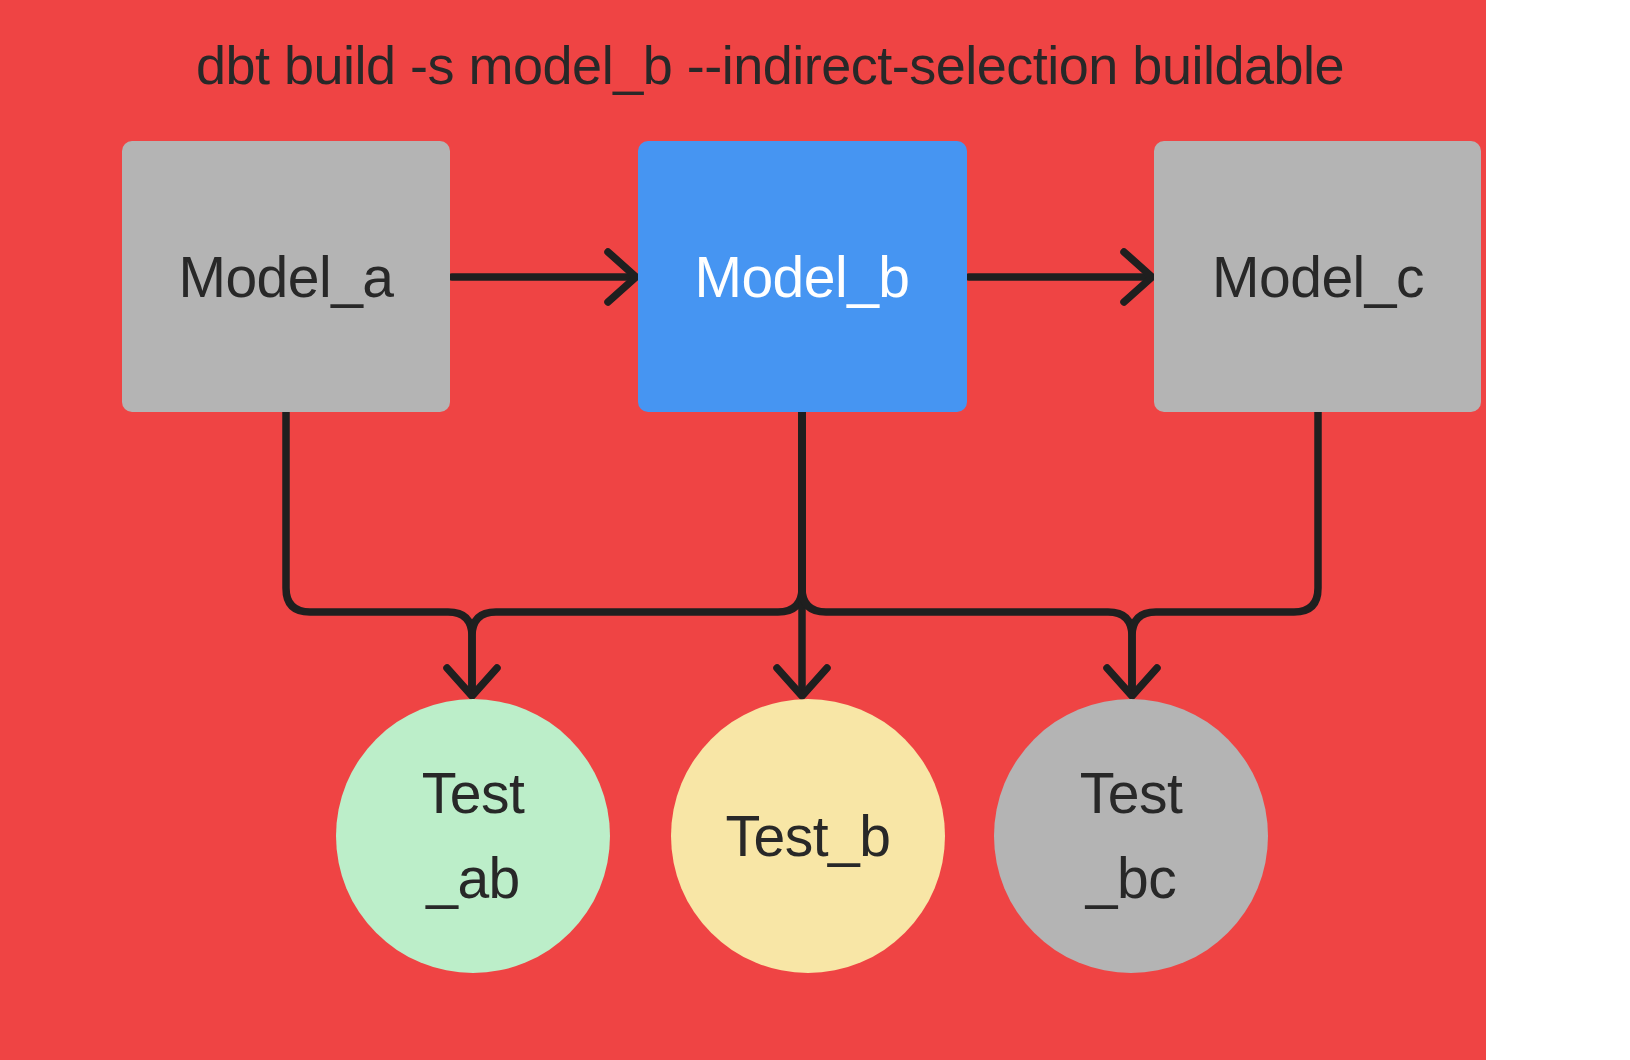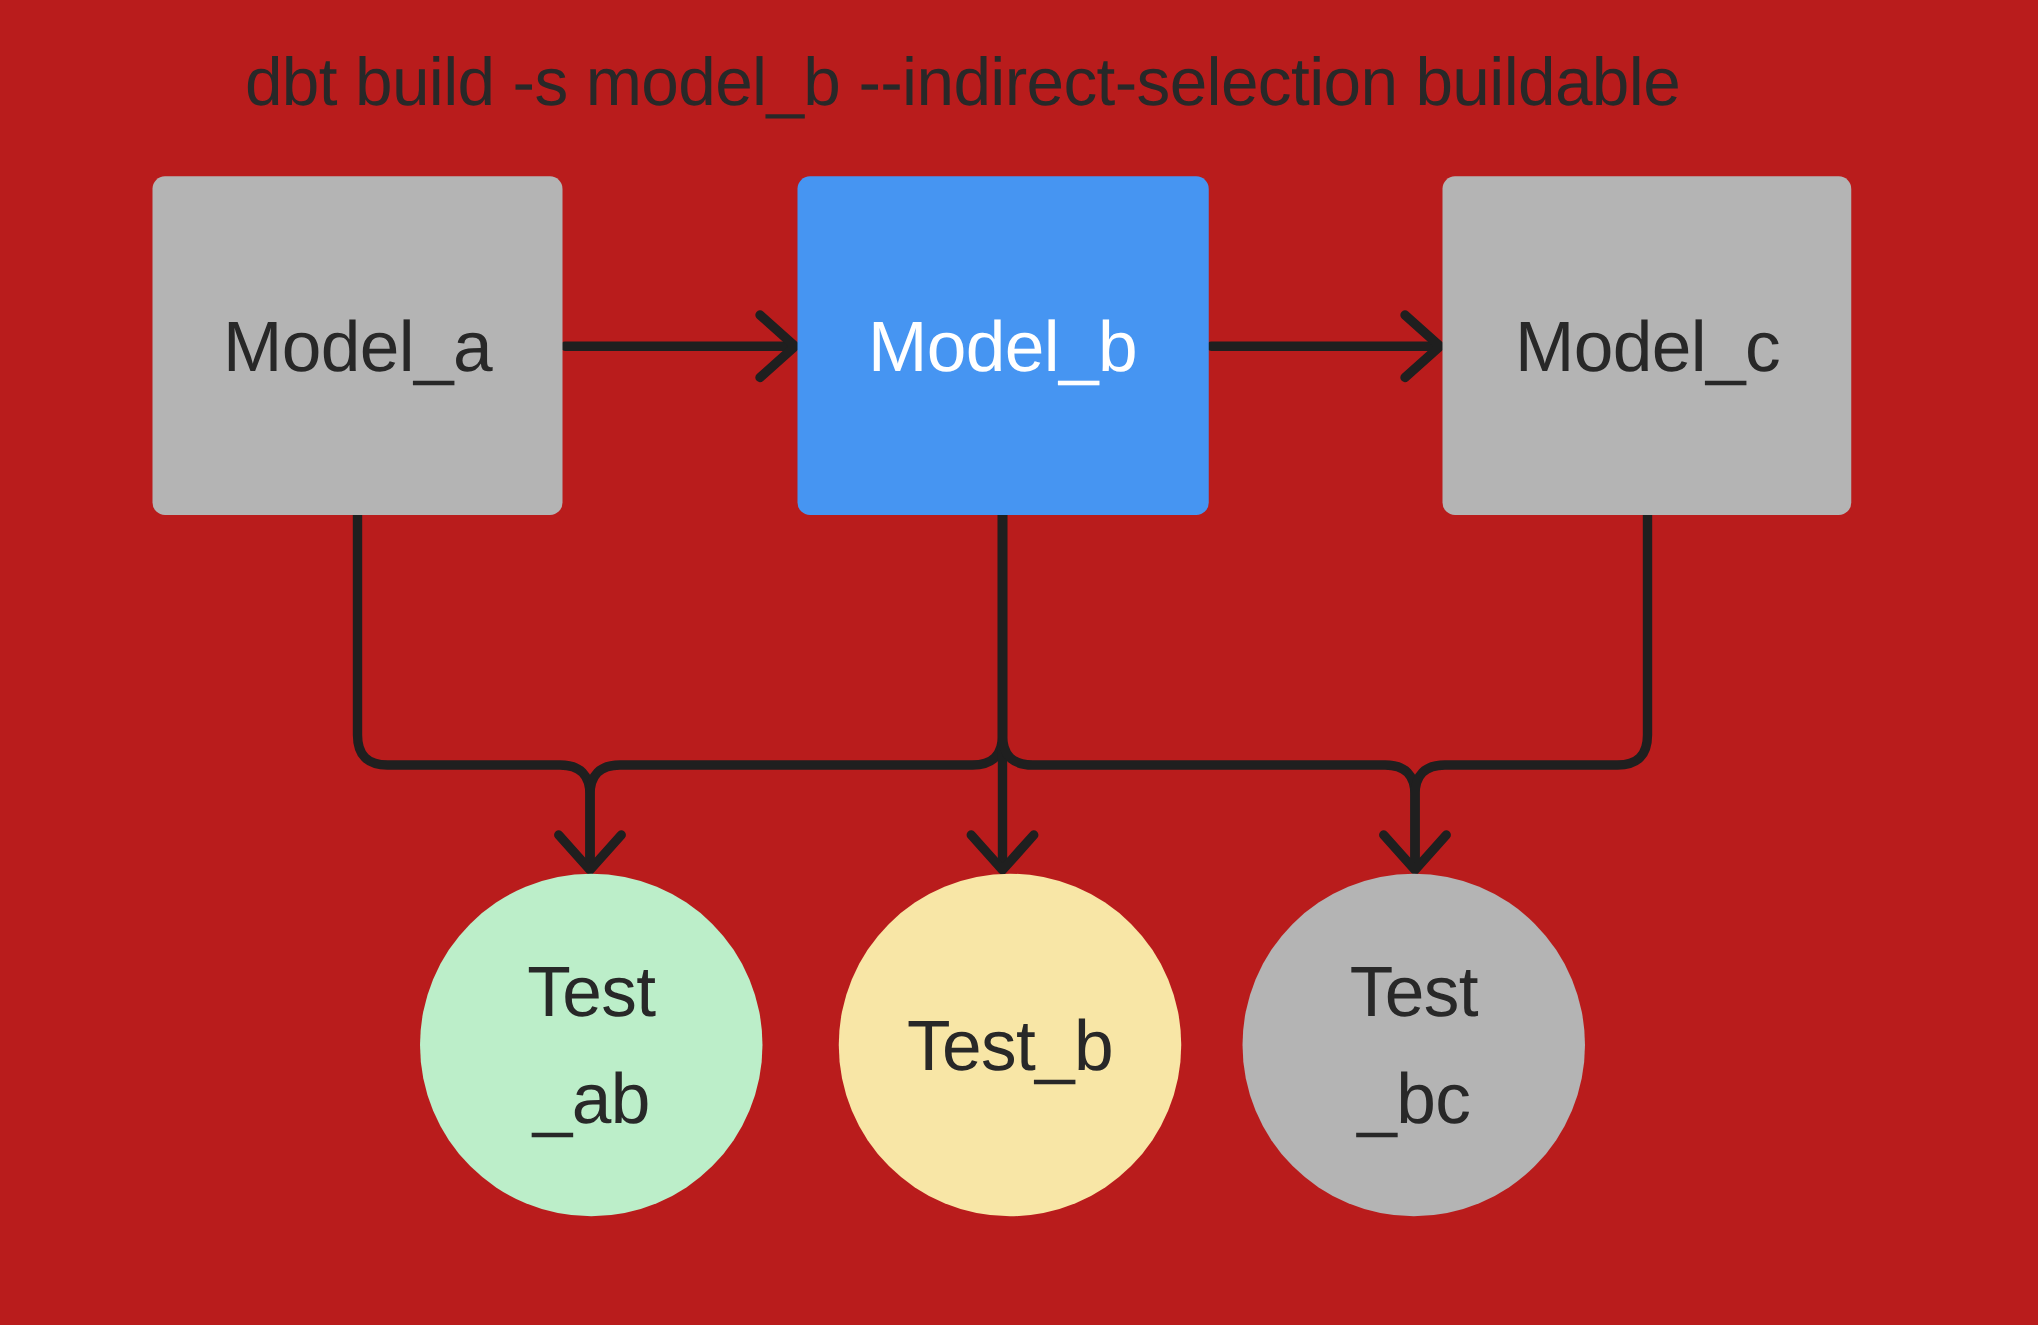--- a/index.html
+++ b/index.html
@@ -2,23 +2,23 @@
 <html><head>
 <meta charset="utf-8">
 <style>
   html, body {
     margin: 0;
     padding: 0;
     background: #ffffff;
   }
   .stage {
     position: relative;
-    width: 1630px;
+    width: 1486px;
     height: 1060px;
-    background: #b91c1c;
+    background: #ef4444;
     overflow: hidden;
     font-family: "Liberation Sans", "DejaVu Sans", sans-serif;
   }
   svg { display: block; }
   text {
     font-family: "Liberation Sans", "DejaVu Sans", sans-serif;
   }
   .title-text {
     font-size: 54px;
     letter-spacing: -0.5px;

